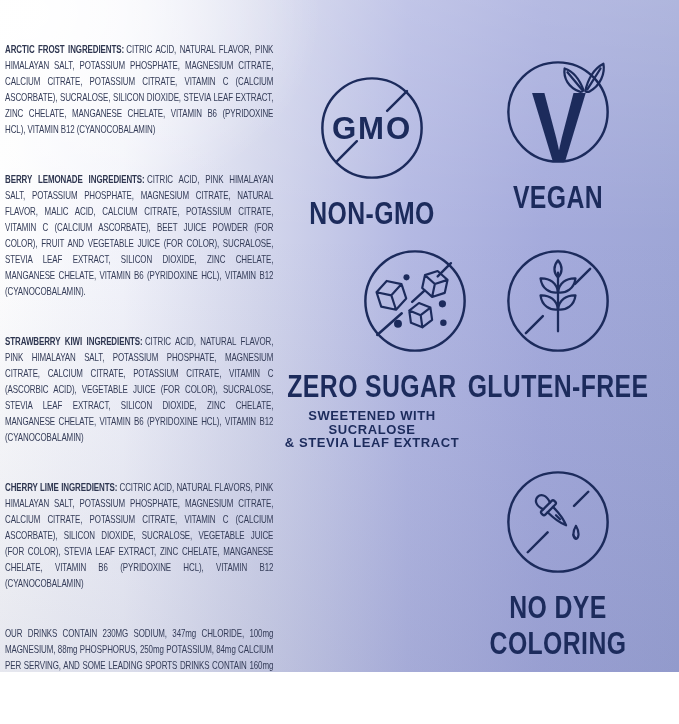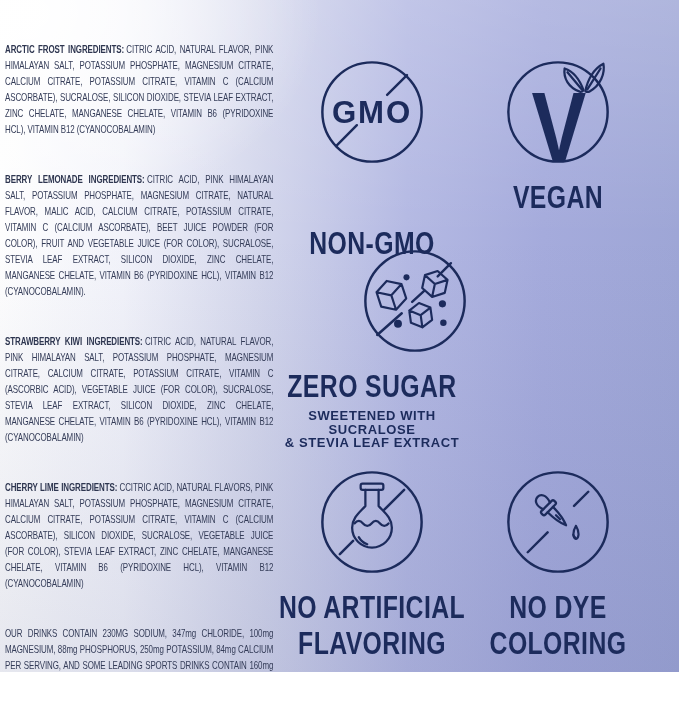--- a/index.html
+++ b/index.html
@@ -46,21 +46,21 @@
       <p class="ing-par"><span class="ing-head">ARCTIC FROST INGREDIENTS:</span><span>CITRIC ACID, NATURAL FLAVOR, PINK HIMALAYAN SALT, POTASSIUM PHOSPHATE, MAGNESIUM CITRATE, CALCIUM CITRATE, POTASSIUM CITRATE, VITAMIN C (CALCIUM ASCORBATE), SUCRALOSE, SILICON DIOXIDE, STEVIA LEAF EXTRACT, ZINC CHELATE, MANGANESE CHELATE, VITAMIN B6 (PYRIDOXINE HCL), VITAMIN B12 (CYANOCOBALAMIN)</span></p>
       <p class="ing-par"><span class="ing-head">BERRY LEMONADE INGREDIENTS:</span><span>CITRIC ACID, PINK HIMALAYAN SALT, POTASSIUM PHOSPHATE, MAGNESIUM CITRATE, NATURAL FLAVOR, MALIC ACID, CALCIUM CITRATE, POTASSIUM CITRATE, VITAMIN C (CALCIUM ASCORBATE), BEET JUICE POWDER (FOR COLOR), FRUIT AND VEGETABLE JUICE (FOR COLOR), SUCRALOSE, STEVIA LEAF EXTRACT, SILICON DIOXIDE, ZINC CHELATE, MANGANESE CHELATE, VITAMIN B6 (PYRIDOXINE HCL), VITAMIN B12 (CYANOCOBALAMIN).</span></p>
       <p class="ing-par"><span class="ing-head">STRAWBERRY KIWI INGREDIENTS:</span><span>CITRIC ACID, NATURAL FLAVOR, PINK HIMALAYAN SALT, POTASSIUM PHOSPHATE, MAGNESIUM CITRATE, CALCIUM CITRATE, POTASSIUM CITRATE, VITAMIN C (ASCORBIC ACID), VEGETABLE JUICE (FOR COLOR), SUCRALOSE, STEVIA LEAF EXTRACT, SILICON DIOXIDE, ZINC CHELATE, MANGANESE CHELATE, VITAMIN B6 (PYRIDOXINE HCL), VITAMIN B12 (CYANOCOBALAMIN)</span></p>
       <p class="ing-par"><span class="ing-head">CHERRY LIME INGREDIENTS:</span><span>CCITRIC ACID, NATURAL FLAVORS, PINK HIMALAYAN SALT, POTASSIUM PHOSPHATE, MAGNESIUM CITRATE, CALCIUM CITRATE, POTASSIUM CITRATE, VITAMIN C (CALCIUM ASCORBATE), SILICON DIOXIDE, SUCRALOSE, VEGETABLE JUICE (FOR COLOR), STEVIA LEAF EXTRACT, ZINC CHELATE, MANGANESE CHELATE, VITAMIN B6 (PYRIDOXINE HCL), VITAMIN B12 (CYANOCOBALAMIN)</span></p>
       <p class="sodium-note">OUR DRINKS CONTAIN 230MG SODIUM, 347mg CHLORIDE, 100mg MAGNESIUM, 88mg PHOSPHORUS, 250mg POTASSIUM, 84mg CALCIUM PER SERVING, AND SOME LEADING SPORTS DRINKS CONTAIN 160mg SODIUM, 50mg POTASSIUM PER SERVING. NO BIG 9 FDA ALLERGENS.</p>
       <div class="note-line">PATENT PENDING FORMULA.</div>
       <div class="note-line">MANUFACTURED IN THE USA WITH GLOBALLY SOURCED INGREDIENTS.</div>
     </div>
   </div>
 
-  <div class="badge" style="left:277px;top:60px;gap:46px;">
+  <div class="badge" style="left:277px;top:76px;">
     <svg class="badge-icon" width="104" height="104" viewBox="0 0 110 110" fill="none" stroke="#1c2b5c" stroke-width="2.6" stroke-linecap="round">
       <circle cx="55" cy="55" r="52.5"></circle>
       <path d="M17,91 L39,69 M71,37 L92,16"></path>
       <text x="55" y="66.5" text-anchor="middle" font-size="33" font-weight="bold" letter-spacing="2" fill="#1c2b5c" stroke="none">GMO</text>
     </svg>
     <div class="badge-label">NON-GMO</div>
   </div>
 
   <div class="badge" style="left:463px;top:60px;">
     <svg class="badge-icon" width="104" height="104" viewBox="0 0 110 110" fill="none" stroke="#1c2b5c" stroke-width="2.6" stroke-linecap="round" stroke-linejoin="round">
@@ -98,35 +98,36 @@
           <circle cx="84" cy="58" r="3.8"></circle>
         <circle cx="37" cy="79" r="4.2"></circle>
           <circle cx="85" cy="78" r="3.4"></circle>
       </g>
     </svg>
     <div class="badge-label">ZERO SUGAR</div>
     <div class="badge-sub">SWEETENED WITH SUCRALOSE
 &amp;  STEVIA LEAF EXTRACT</div>
   </div>
 
-
-  <div class="badge" style="left:277px;top:470px;">
+  <div class="badge" style="left:463px;top:249px;">
     <svg class="badge-icon" width="104" height="104" viewBox="0 0 110 110" fill="none" stroke="#1c2b5c" stroke-width="2.6" stroke-linecap="round" stroke-linejoin="round">
       <circle cx="55" cy="55" r="52.5"></circle>
-      <path d="M21,89 L35,75 M68,42 L89,21"></path>
+      <path d="M21,89 L39,71 M73,37 L89,21"></path>
       <g stroke-width="2.4">
-        <rect x="43" y="14.5" width="24" height="6.5" rx="2"></rect>
-        <path d="M48,21 L48,38 C43,44 34,50 34,61 A21,21 0 1 0 76,61 C76,50 67,44 62,38 L62,21"></path>
-        <path d="M36.5,56.5 c3,-3.5 6,-3.5 9,0 c3,3.5 6,3.5 9,0 c3,-3.5 6,-3.5 9,0 c3,3.5 6,3.5 9,0"></path>
-        <path d="M41,71 A16,16 0 0 0 50,78.5"></path>
+        <path d="M55,25 L55,87"></path>
+        <path d="M55,12 C50,18 50,25 55,30 C60,25 60,18 55,12 Z"></path>
+        <path d="M55,46 C46,47 38,42 36.5,31 C46,30.5 54,36 55,46 Z"></path>
+        <path d="M55,46 C64,47 72,42 73.5,31 C64,30.5 56,36 55,46 Z"></path>
+        <path d="M55,64 C46,65 38,60 36.5,49 C46,48.5 54,54 55,64 Z"></path>
+        <path d="M55,64 C64,65 72,60 73.5,49 C64,48.5 56,54 55,64 Z"></path>
       </g>
     </svg>
-    <div class="badge-label">NO ARTIFICIAL
-FLAVORING</div>
+    <div class="badge-label">GLUTEN-FREE</div>
   </div>
+
 
   <div class="badge" style="left:463px;top:470px;">
     <svg class="badge-icon" width="104" height="104" viewBox="0 0 110 110" fill="none" stroke="#1c2b5c" stroke-width="2.6" stroke-linecap="round" stroke-linejoin="round">
       <circle cx="55" cy="55" r="52.5"></circle>
       <path d="M23,87 L44,66 M72,38 L87,23"></path>
       <g stroke-width="2.4" transform="rotate(-45 55 50)">
         <path d="M50,33 C43,15 67,15 60,33"></path>
         <rect x="45.5" y="33" width="19" height="5.5" rx="2"></rect>
         <path d="M51,38.5 C51,48 52,55 55,62 C58,55 59,48 59,38.5"></path>
         <path d="M55,47 L55,53"></path>

